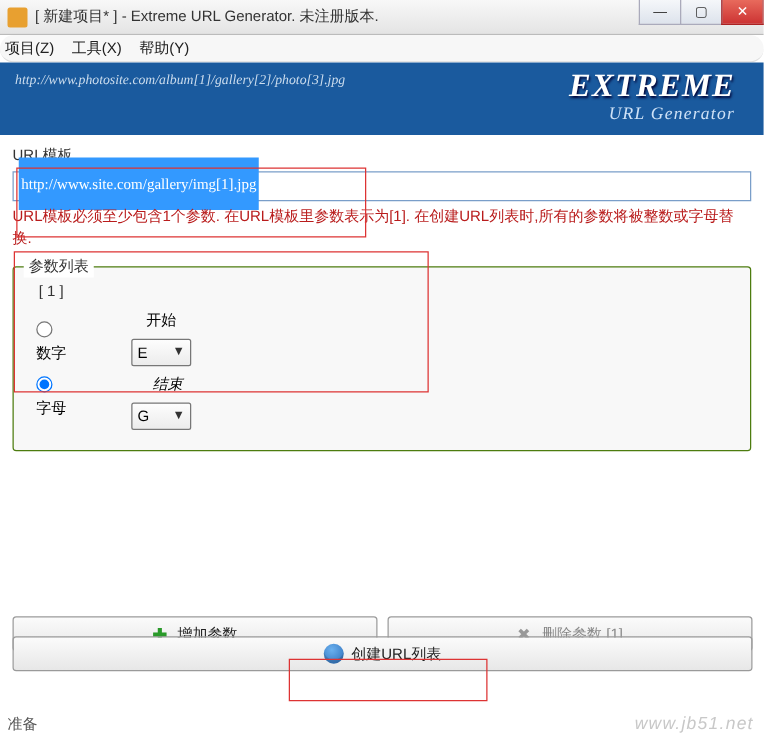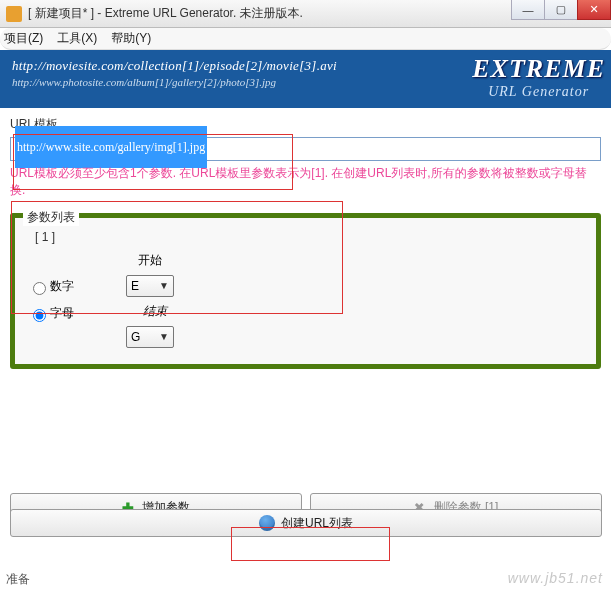--- a/index.html
+++ b/index.html
@@ -12,42 +12,42 @@
 .winbtn { width: 34px; height: 20px; border: 1px solid #aab; border-top: none; background: linear-gradient(#f5f7fa,#dde3ec); display:flex; align-items:center; justify-content:center; font-size:11px; color:#333; margin-left:-1px; }
 .winbtn.close { background: linear-gradient(#e86a5c,#c33); color:#fff; border-color:#a22; }
 
 .menubar { height: 22px; border-bottom: 1px solid #ddd; display:flex; align-items:center; padding: 0 4px; gap: 14px; background:#f7f7f7;border-radius:11px; }
 .menubar span { color:#222; }
 
 .banner { height: 58px; background:#1a5a9e; color:#fff; padding: 6px 12px; font-family: Georgia, 'Times New Roman', serif; font-style: italic; position: relative; overflow:hidden; }
 .banner .ex1 { font-size: 11px; }
 .banner .ex2 { font-size: 13px; margin-top:2px; letter-spacing:0.3px; }
 .banner .ex3 { font-size: 11px; margin-top:2px; color:#cde; }
-.brand { position:absolute; right:6px; top:4px; text-align:center; font-style:italic; }
+.brand { position:absolute; right:23px; top:4px; text-align:right; font-style:italic; }
 .brand .b1 { font-family: Georgia, serif; font-size: 26px; font-weight:bold; letter-spacing:1px; color:#fff; text-shadow:1px 1px 2px #003; }
 .brand .b2 { font-family: Georgia, serif; font-size: 14px; color:#cfe2f7; letter-spacing:1px; }
 
 .content { padding: 6px 10px 0 10px; }
 .label { color:#333; margin: 2px 0 4px 0; }
 
 .urlinput { width: 100%; height: 24px; border:1px solid #7a9ec9; background:#fff; padding: 2px 4px; color:#00e; font-family: Tahoma; font-size:12px; }
 .urlinput .sel { background:#3399ff; color:#fff; padding:14px 2px; }
-.hint { font-size:12px; color:#ec4899; margin-top:4px; line-height:1.4; }
+.hint { font-size:12px; color:#b91c1c; margin-top:4px; line-height:1.4; }
 
 .red-box { border: 1px solid #d33; }
 .rb-url { position:absolute; left:13px; top:134px; width:280px; height:56px; pointer-events:none; }
 .rb-params { position:absolute; left:11px; top:201px; width:332px; height:113px; pointer-events:none; }
 .rb-create { position:absolute; left:231px; top:527px; width:159px; height:34px; pointer-events:none; }
 
-.params-group { border:5px solid #4d7c0f; border-radius:3px; margin-top:14px; padding: 8px 12px 16px 12px; background:#f8f8f8; position:relative; }
+.params-group { border:1px solid #4d7c0f; border-radius:3px; margin-top:14px; padding: 8px 12px 16px 12px; background:#f8f8f8; position:relative; }
 .params-group .legend { position:absolute; top:-9px; left:8px; background:#fff; padding:0 4px; color:#333; }
 .bracket { margin: 4px 0 8px 8px; color:#333; }
 .row { display:flex; align-items:center; gap:12px; }
 .radio-col { display:flex; flex-direction:column; gap:10px; margin-left:6px; }
-.radio-item { display:flex; align-items:flex-end; gap:4px; }
+.radio-item { display:flex; align-items:flex-start; gap:4px;flex-direction:column; }
 .radio-item input { margin:0; }
 .rangectl { display:flex; align-items:center; gap:6px; margin-left:40px;flex-direction:column; }
 .combo { display:inline-flex; align-items:center; border:1px solid #777; background:linear-gradient(#fdfdfd,#ececec); height:22px; width:48px; padding:0 4px; justify-content:space-between; border-radius:2px; }
 .combo .arrow { font-size:10px; color:#333; }
 
 .btnrow { position:absolute; left:10px; width:592px; display:flex; gap:8px; }
 .btnrow.top { top:493px; }
 .btnrow.bottom { top:509px; }
 .bigbtn { flex:1; height:28px; border:1px solid #9a9a9a; background:linear-gradient(#fbfbfb,#e7e7e7); border-radius:3px; display:flex; align-items:center; justify-content:center; gap:6px; color:#222; }
 .bigbtn.disabled { color:#888; }
@@ -72,21 +72,20 @@
   </div>
 </div>
 
 <div class="menubar">
   <span>项目(Z)</span>
   <span>工具(X)</span>
   <span>帮助(Y)</span>
 </div>
 
 <div class="banner">
-  <div class="ex2">http://moviesite.com/collection[1]/episode[2]/movie[3].avi</div>
   <div class="ex3">http://www.photosite.com/album[1]/gallery[2]/photo[3].jpg</div>
   <div class="brand">
     <div class="b1">EXTREME</div>
     <div class="b2">URL Generator</div>
   </div>
 </div>
 
 <div class="content">
   <div class="label">URL模板</div>
   <div class="urlinput">

